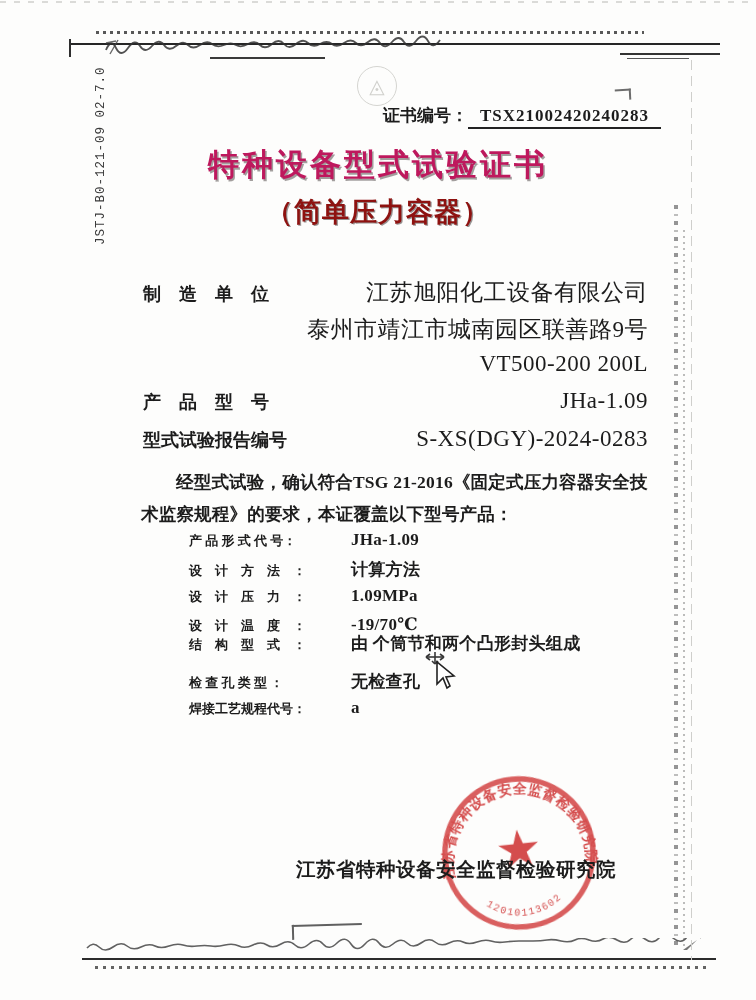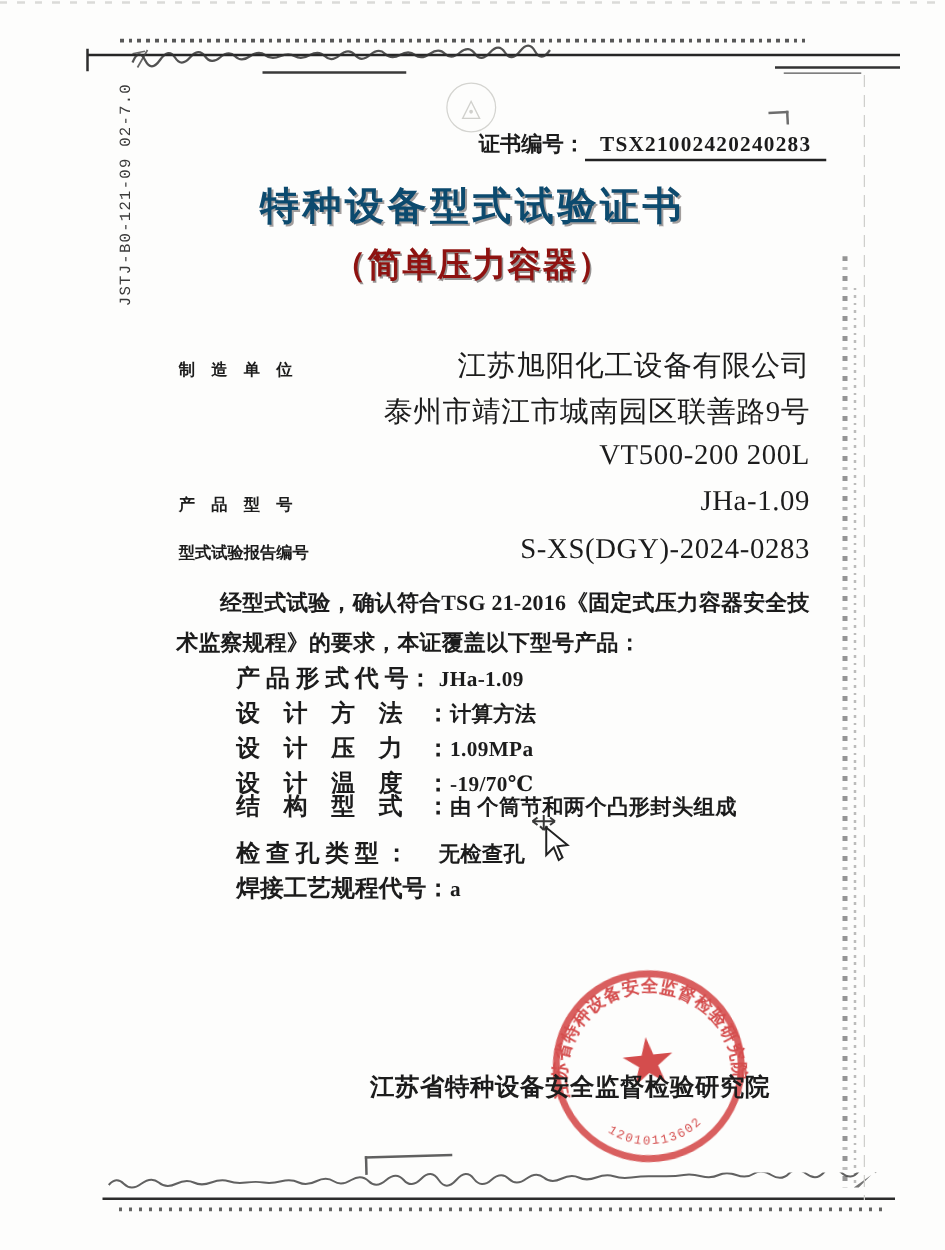--- a/index.html
+++ b/index.html
@@ -43,35 +43,35 @@
     border:1.5px solid #d4d4d0;display:flex;align-items:center;justify-content:center;
     color:#d0d0cc;font-size:20px;filter:blur(.5px);}
   
   .side-code{position:absolute;left:94px;top:245px;transform-origin:0 0;transform:rotate(-90deg);
     font-family:"Liberation Mono","DejaVu Sans Mono",monospace;font-size:12.5px;color:#3a3a3a;
     letter-spacing:1px;white-space:nowrap;}
   .cert-line{position:absolute;left:383px;top:104px;font-size:17px;font-weight:700;white-space:nowrap;}
   .cert-number{display:inline-block;border-bottom:2px solid #222;padding:0 12px 1px 12px;
     font-family:"Liberation Serif",serif;letter-spacing:1px;}
   .title{position:absolute;left:0;top:144px;width:100%;text-align:center;
-    font-size:31px;font-weight:700;letter-spacing:3px;color:#0c4a6e;
+    font-size:31px;font-weight:700;letter-spacing:3px;color:#be185d;
     text-shadow:1.5px 1.5px 0 rgba(25,15,15,.4);}
   .subtitle{position:absolute;left:0;top:194px;width:100%;text-align:center;
     font-size:27px;font-weight:700;letter-spacing:1px;color:#8e1210;
     text-shadow:1.2px 1.2px 0 rgba(25,15,15,.45);}
   
   .info-row{position:absolute;left:143px;width:505px;display:flex;align-items:baseline;}
-  .info-label{flex:0 0 152px;font-size:13px;font-weight:700;white-space:nowrap;}
+  .info-label{flex:0 0 152px;font-size:18px;font-weight:700;white-space:nowrap;}
   .info-value{flex:1;text-align:right;font-size:23px;font-weight:400;letter-spacing:.5px;}
   
   .paragraph{position:absolute;left:141px;top:466px;width:520px;font-size:17.5px;
     line-height:1.85;text-indent:2em;font-weight:600;letter-spacing:.2px;}
   
   .spec-row{position:absolute;left:189px;display:flex;align-items:baseline;white-space:nowrap;}
-  .spec-label{flex:0 0 162px;font-size:19px;font-weight:700;}
+  .spec-label{flex:0 0 162px;font-size:13px;font-weight:700;}
   .spec-value{font-size:17px;font-weight:600;letter-spacing:.3px;}
   
   .issuer{position:absolute;left:296px;top:856px;font-size:19.5px;font-weight:700;
     letter-spacing:.5px;z-index:3;}
   .issue-date{position:absolute;left:462px;top:888px;font-size:20px;font-weight:700;
     letter-spacing:1px;z-index:3;}
   .seal{position:absolute;left:438px;top:772px;width:162px;height:162px;z-index:2;
     transform:rotate(-6deg);opacity:.88;filter:blur(.3px);}
   
   .cursor-mark{position:absolute;left:424px;top:650px;z-index:3;}

